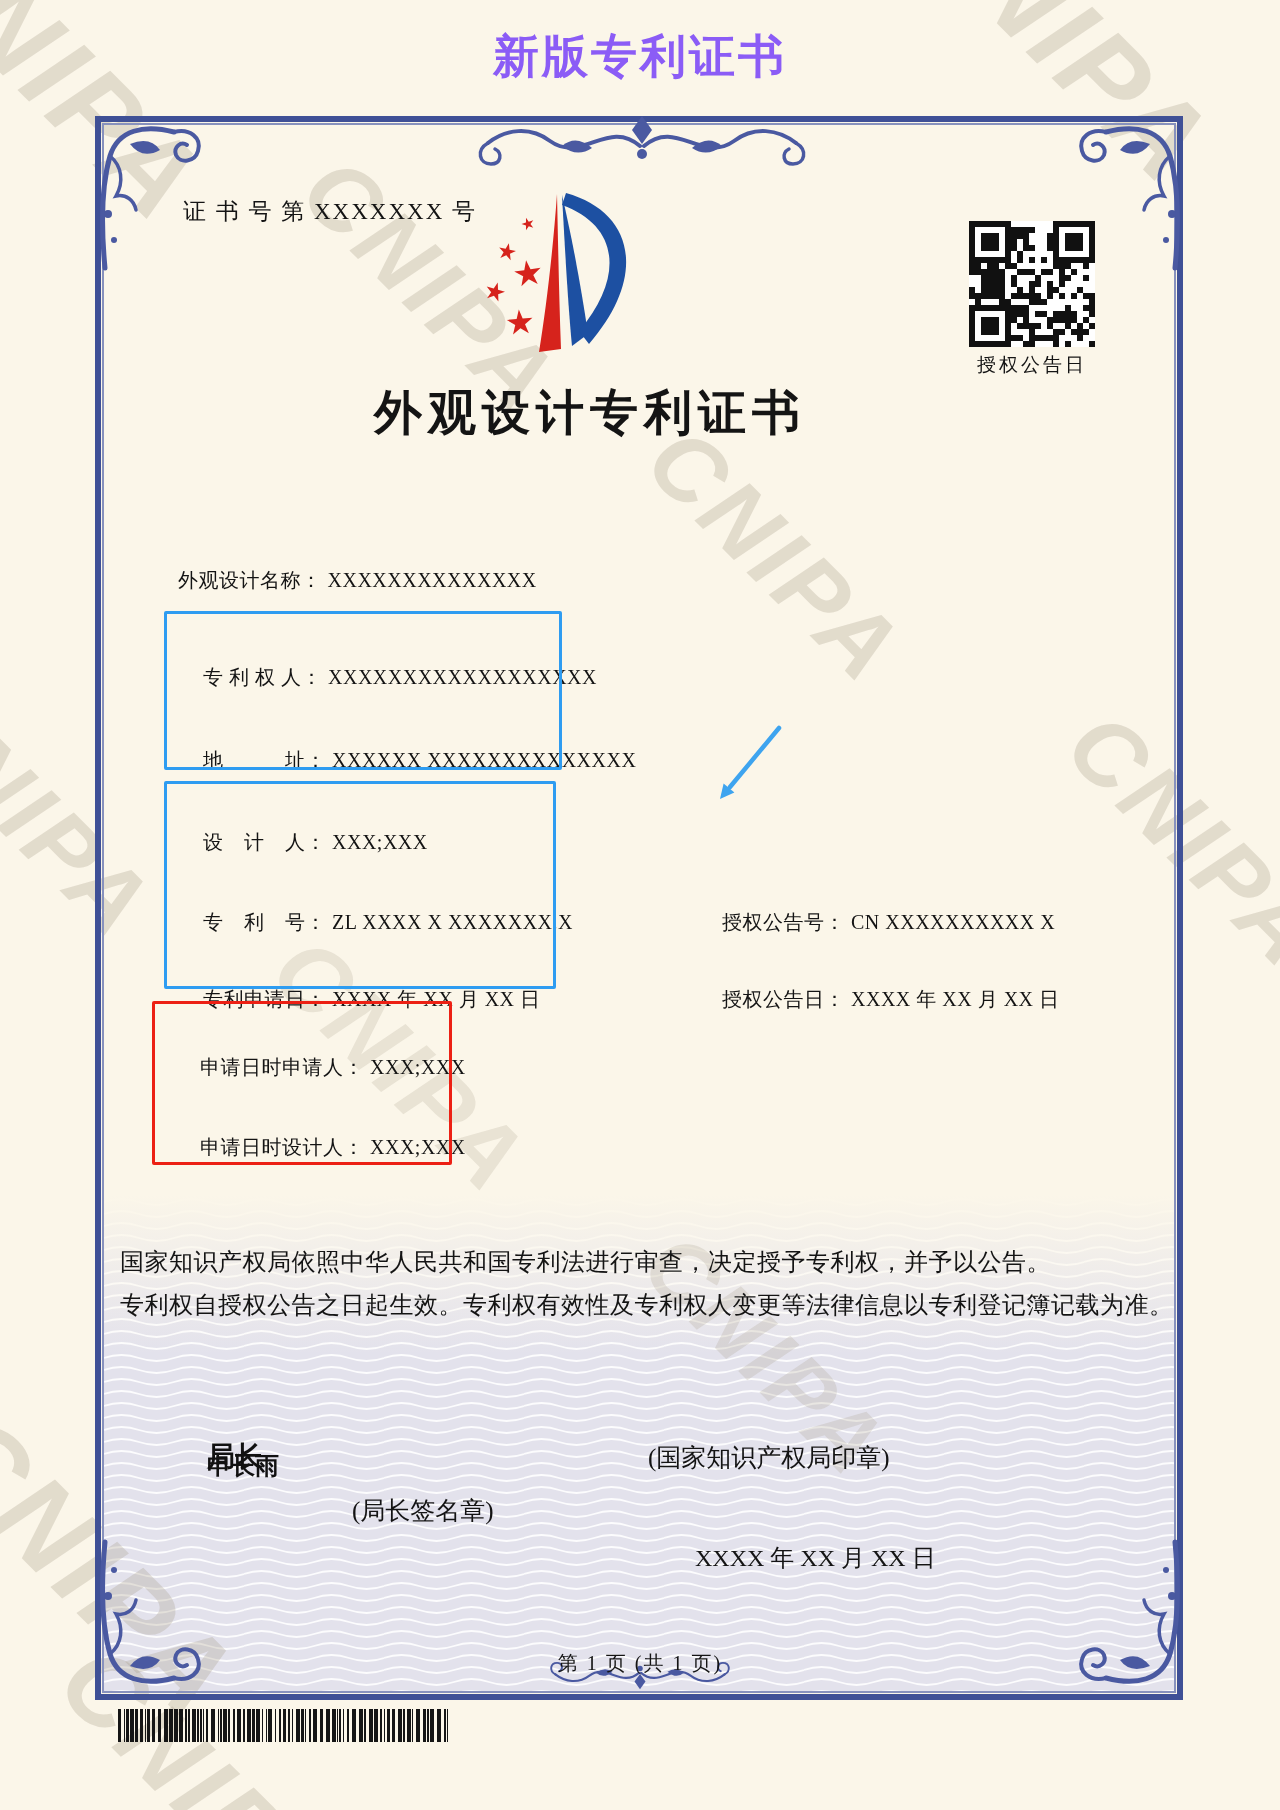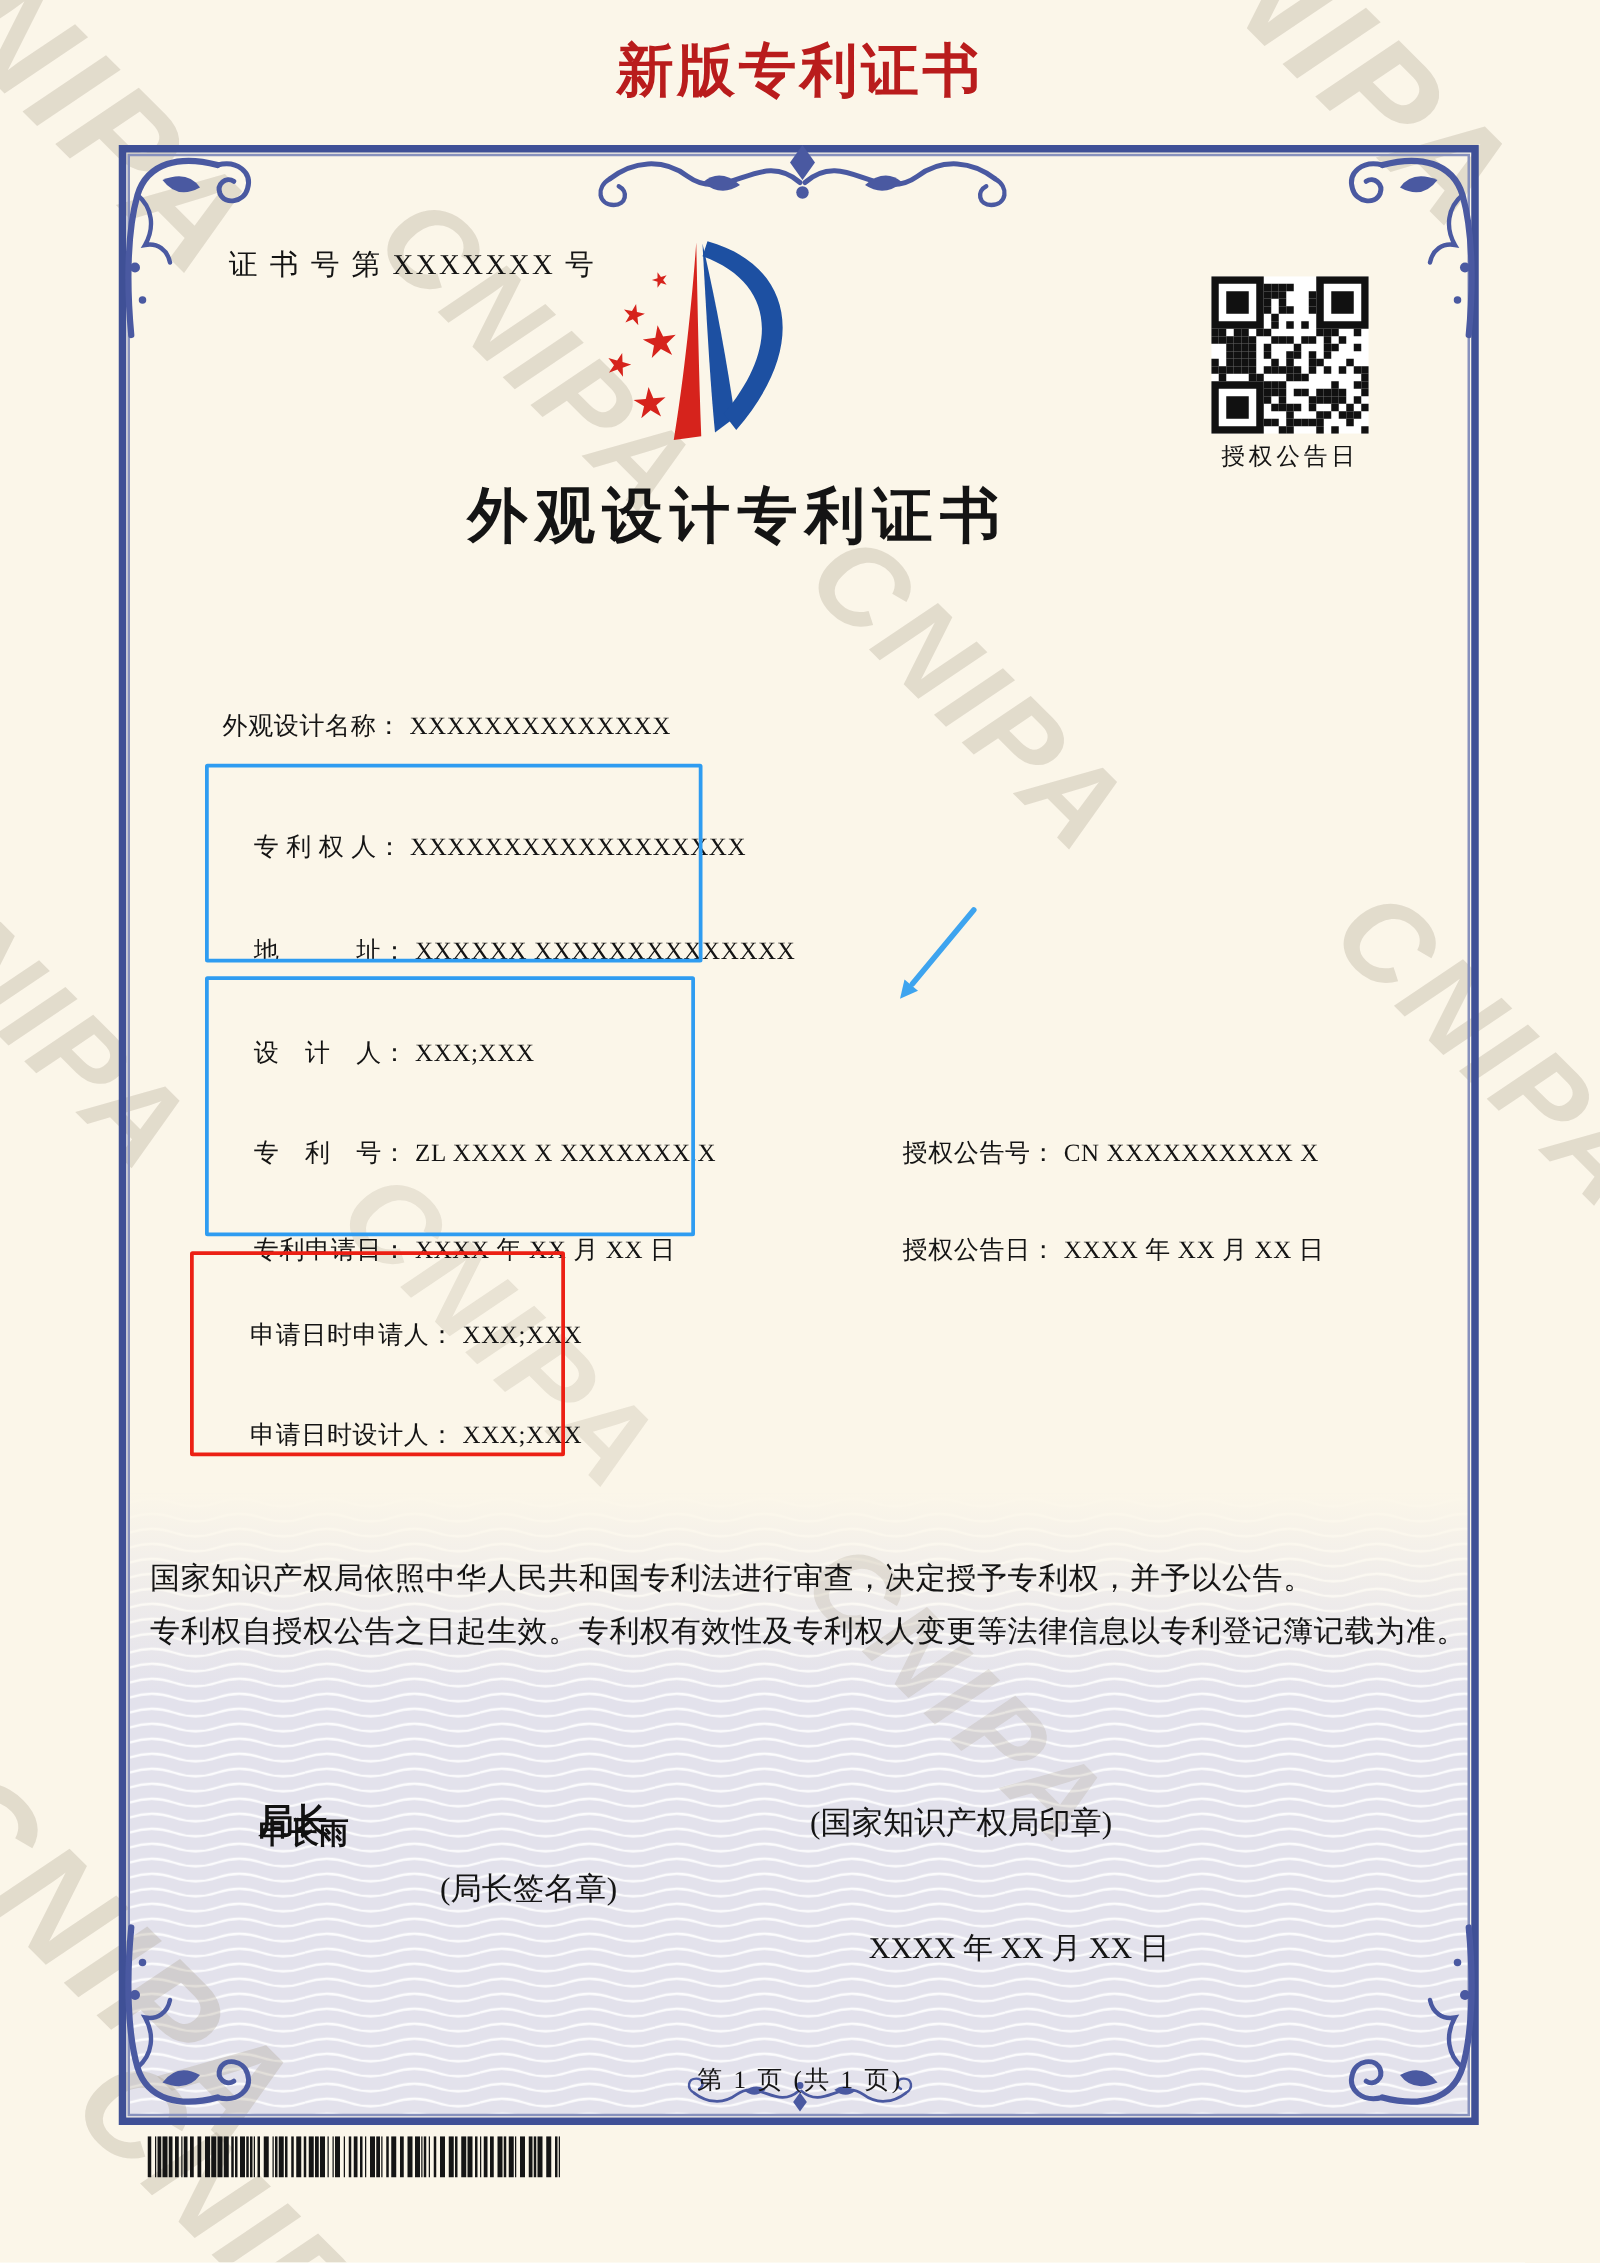--- a/index.html
+++ b/index.html
@@ -2,21 +2,21 @@
 <html><head>
 <meta charset="utf-8">
 <style>
   html,body{margin:0;padding:0;}
   .page{position:relative;width:1280px;height:1810px;background:#fbf6e9;overflow:hidden;
         font-family:"Liberation Serif","DejaVu Serif",serif;color:#141414;}
 
   
   .banner{position:absolute;top:26px;left:0;width:100%;text-align:center;
           font-family:"Liberation Sans","DejaVu Sans",sans-serif;font-weight:600;
-          font-size:46px;color:#b91c1c;letter-spacing:3px;z-index:5;}
+          font-size:46px;color:#8b5cf6;letter-spacing:3px;z-index:5;}
 
   
   .wm{position:absolute;transform:translate(-50%,-50%) rotate(45deg);
       font-family:"Liberation Sans","DejaVu Sans",sans-serif;font-weight:bold;font-style:italic;
       color:rgba(168,159,139,0.30);letter-spacing:5px;z-index:1;white-space:nowrap;}
 
   
   .frame{position:absolute;left:95px;top:116px;width:1088px;height:1584px;box-sizing:border-box;
          border:6px solid #3f5096;z-index:2;pointer-events:none;}
   .frame::before{content:"";position:absolute;inset:1px;border:2px solid #8791bd;}

